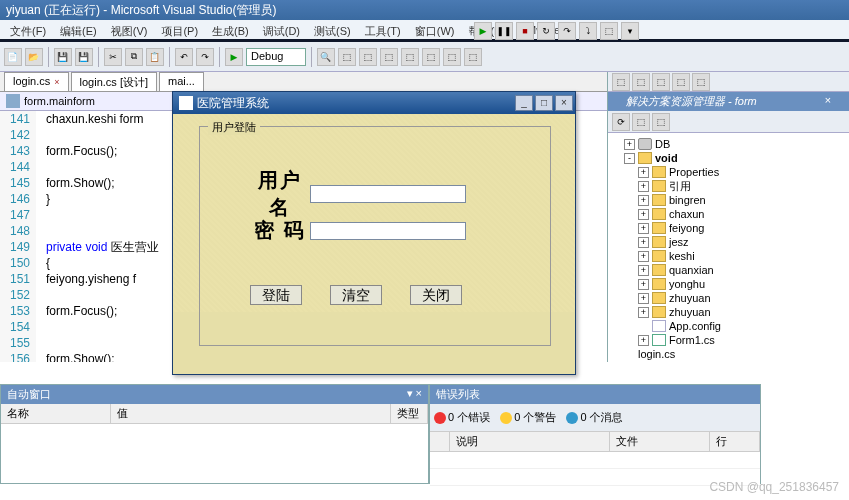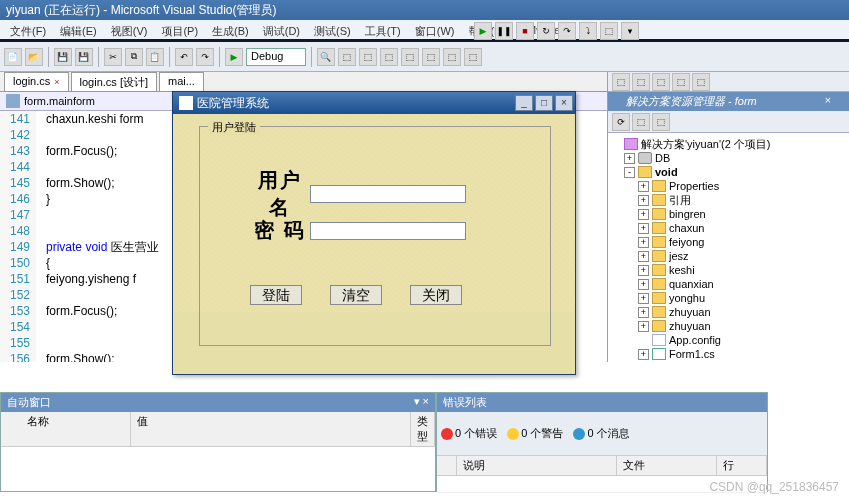--- a/index.html
+++ b/index.html
@@ -40,28 +40,28 @@
 .dlg-title { background: linear-gradient(#4a7ab3, #1a4e8e); color: #fff; height: 22px; display: flex; align-items: center; padding-left: 6px; font-size: 12px; }
 .dlg-title .sp { flex: 1; }
 .dlg-btn { width: 18px; height: 16px; background: #d0d8e8; border: 1px solid #6a80a0; margin-right: 2px; text-align: center; line-height: 14px; font-size: 10px; color: #333; }
 .dlg-body { position: relative; height: 198px; background: repeating-linear-gradient(45deg,#e8e0a8 0,#e8e0a8 2px,#eae2aa 2px,#eae2aa 4px); }
 .dlg-group { position: absolute; left: 26px; top: 12px; width: 352px; height: 220px; border: 1px solid #999; }
 .dlg-legend { position: absolute; top: -7px; left: 8px; background: #e6dfa8; padding: 0 4px; font-size: 11px; }
 .row { position: absolute; display: flex; align-items: center; }
 .lbl { font-weight: bold; font-size: 20px; font-family: "SimHei", sans-serif; width: 60px; text-align: center; letter-spacing: 2px; }
 .inp { width: 156px; height: 18px; border: 1px solid #7a8aa0; background: #fff; padding: 0 2px; }
 .btn { width: 52px; height: 20px; background: #e6e6d8; border: 1px solid #888; font-size: 14px; text-align: center; line-height: 18px; }
-.bottom { position: absolute; left: 0; top: 392px; width: 761px; height: 100px; display: flex; }
+.bottom { position: absolute; left: 0; top: 384px; width: 761px; height: 100px; display: flex; }
 .auto-win { width: 491px; background: #fff; border: 1px solid #8aa; }
 .aw-head { background: #6a90c0; color: #fff; padding: 2px 6px; font-size: 11px; display: flex; }
 .aw-head .sp { flex: 1; }
-.aw-cols { display: flex; border-bottom: 1px solid #ccc; background: #f0f0f0; padding-left: 20px; }
+.aw-cols { display: flex; border-bottom: 1px solid #ccc; background: #f0f0f0; }
 .aw-cols div { padding: 2px 6px; border-right: 1px solid #ccc; font-size: 11px; }
 .err-win { flex: 1; background: #fff; border: 1px solid #8aa; }
-.err-bar { background: #e8edf3; border-bottom: 1px solid #ccc; padding: 14px 4px; display: flex; gap: 10px; font-size: 11px; }
+.err-bar { background: #e8edf3; border-bottom: 1px solid #ccc; padding: 6px 4px; display: flex; gap: 10px; font-size: 11px; }
 .err-ic { display: inline-block; width: 12px; height: 12px; border-radius: 6px; vertical-align: middle; margin-right: 2px; }
 .err-cols { display: flex; background: #f0f0f0; border-bottom: 1px solid #ccc; }
 .err-cols div { padding: 2px 6px; border-right: 1px solid #ccc; font-size: 11px; }
 .watermark { position: absolute; right: 10px; bottom: 6px; color: #bbb; font-size: 12px; font-family: Arial; }
 .debug-bar { position: absolute; right: 210px; top: 22px; display: flex; gap: 3px; }
 </style>
 </head>
 <body>
 
 <div class="titlebar">yiyuan (正在运行) - Microsoft Visual Studio(管理员)</div>
@@ -146,25 +146,20 @@
     <div class="tb-icon">⬚</div>
     <div class="tb-icon">⬚</div>
   </div>
   <div class="r-head"><span>解决方案资源管理器 - form</span><span style="float:right">×</span></div>
   <div class="r-tools">
     <div class="tb-icon">⟳</div>
     <div class="tb-icon">⬚</div>
     <div class="tb-icon">⬚</div>
   </div>
   <div class="tree" id="tree">
-        <div class="tn ind0">
-          <span class="noexp"></span>
-          <span class="ic sln"></span>
-          <span>解决方案'yiyuan'(2 个项目)</span>
-        </div>
         <div class="tn ind1">
           <span class="exp">+</span>
           <span class="ic db"></span>
           <span>DB</span>
         </div>
         <div class="tn ind1">
           <span class="exp">-</span>
           <span class="ic fold"></span>
           <span><b>void</b></span>
         </div>

